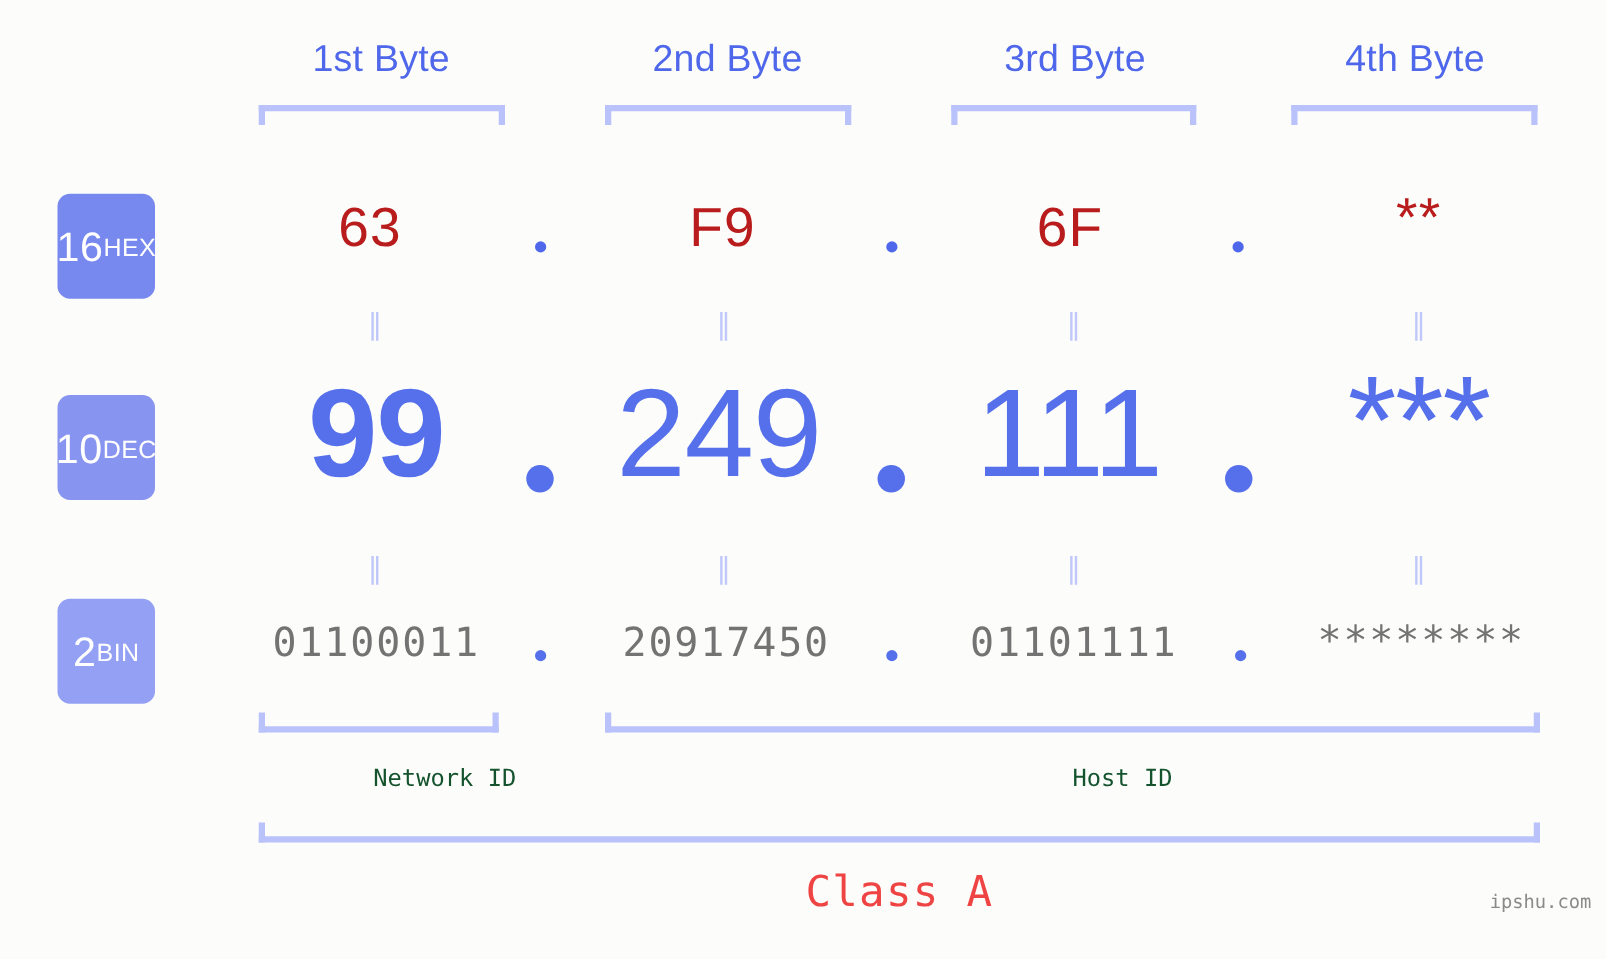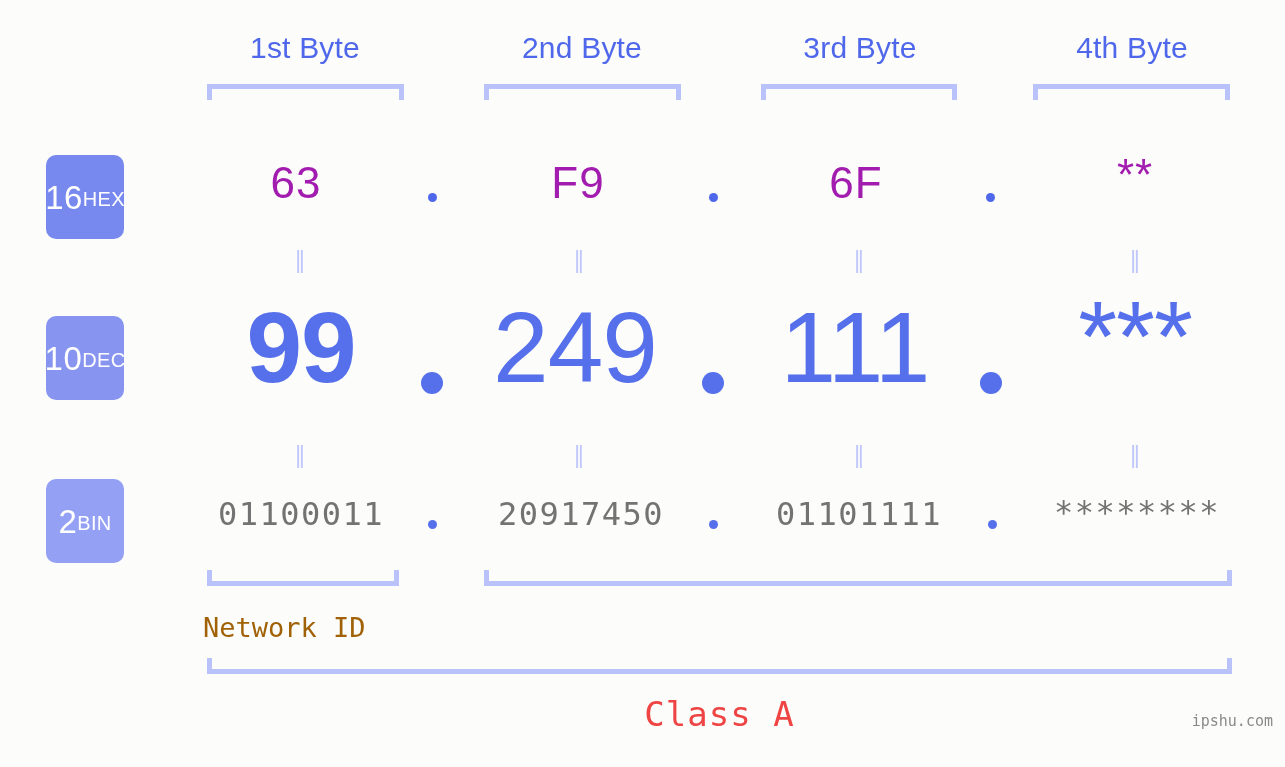--- a/index.html
+++ b/index.html
@@ -76,21 +76,21 @@
   }
   .badge-hex { top: 155px; background: #7788ee; }
   .badge-dec { top: 316px; background: #8795f0; }
   .badge-bin { top: 479px; background: #93a0f4; }
 
   
   .hex-val {
     position: absolute;
     top: 158px;
     font-size: 44px;
-    color: #a21caf;
+    color: #b91c1c;
     text-align: center;
     white-space: nowrap;
     letter-spacing: 1px;
   }
   .hex-dot {
     position: absolute;
     top: 193px;
     width: 9px;
     height: 9px;
     border-radius: 50%;
@@ -146,23 +146,23 @@
     width: 9px;
     height: 9px;
     border-radius: 50%;
     background: #5670ec;
   }
 
   
   .id-label {
     position: absolute;
     font-family: "DejaVu Sans Mono", monospace;
-    font-size: 27px;
-    color: #a16207;
-    text-align: left;
+    font-size: 19px;
+    color: #14532d;
+    text-align: right;
     white-space: nowrap;
   }
   .class-label {
     position: absolute;
     font-family: "DejaVu Sans Mono", monospace;
     font-size: 34px;
     color: #ef4444;
     text-align: center;
     white-space: nowrap;
     letter-spacing: 1px;
@@ -238,19 +238,20 @@
   <div class="bin-val" style="left:480px; width:202px;">20917450</div>
   <div class="bin-dot" style="left:709px;"></div>
   <div class="bin-val" style="left:758px; width:202px;">01101111</div>
   <div class="bin-dot" style="left:988px;"></div>
   <div class="bin-val" style="left:1036px; width:202px; top:493px;">********</div>
 
   <div class="bracket-bottom" style="left:207px; top:570px; width:192px;"></div>
   <div class="bracket-bottom" style="left:484px; top:570px; width:748px;"></div>
 
   <div class="id-label" style="left:203px; top:612px; width:210px;">Network ID</div>
+  <div class="id-label" style="left:758px; top:612px; width:180px;">Host ID</div>
 
   <div class="bracket-bottom" style="left:207px; top:658px; width:1025px;"></div>
   <div class="class-label" style="left:207px; top:694px; width:1025px;">Class A</div>
 
   <div class="watermark">ipshu.com</div>
 
 </div>
 
 </body></html>

